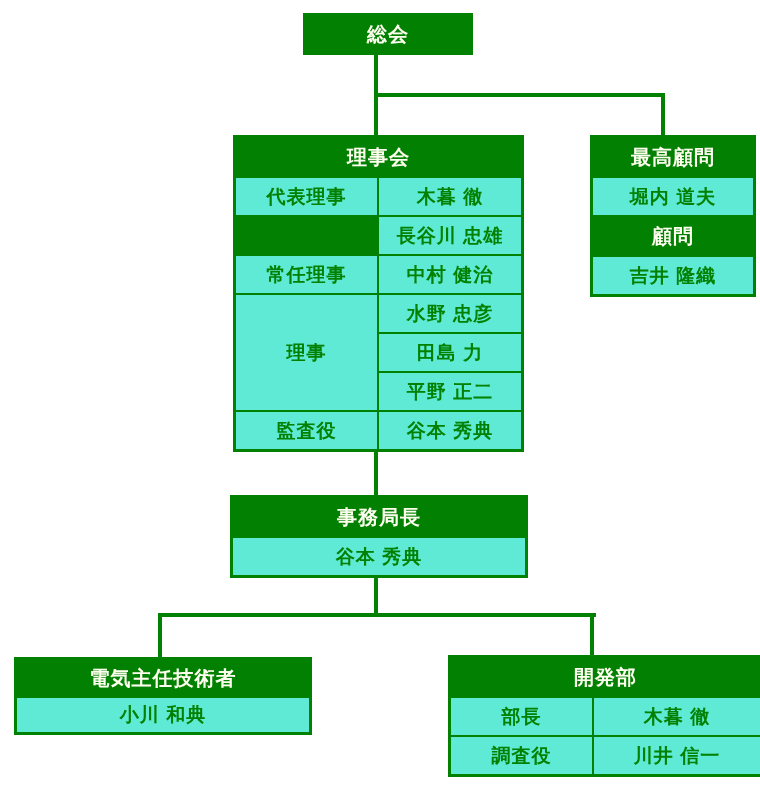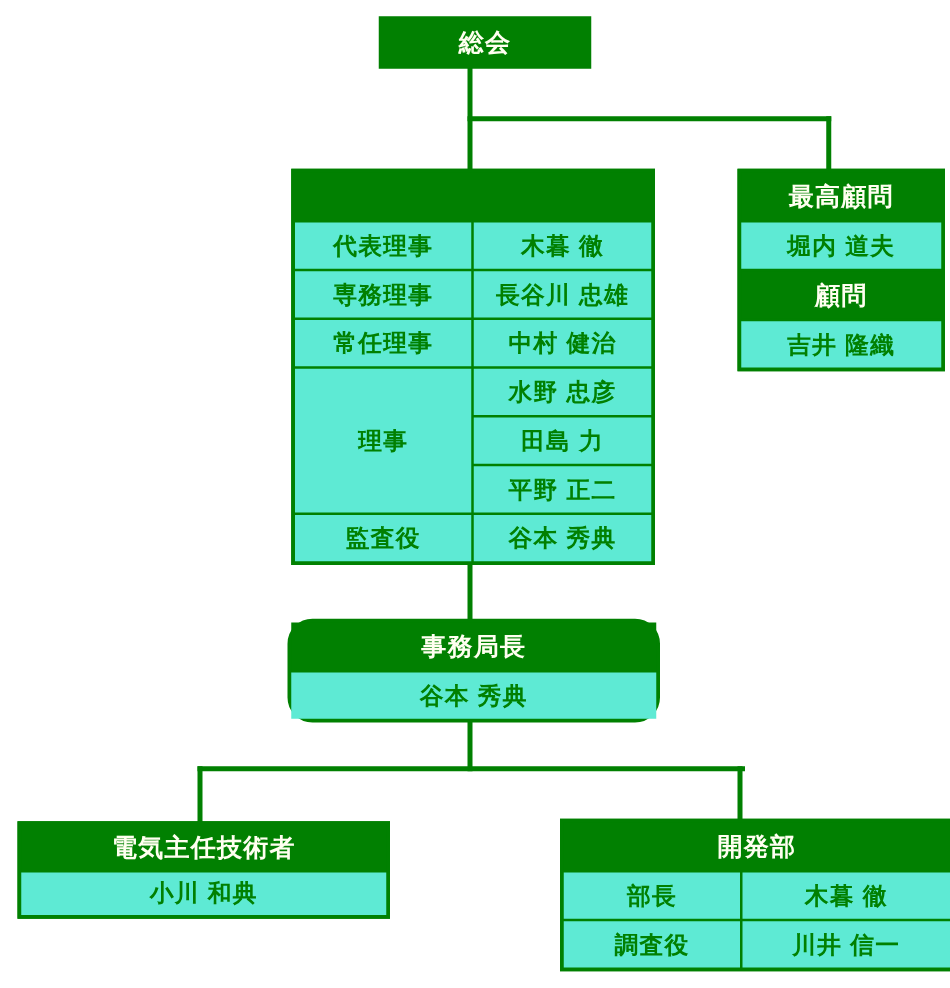--- a/index.html
+++ b/index.html
@@ -59,21 +59,21 @@
   }
   
   .riji      { left: 233px; top: 135px; width: 285px;
                grid-template-columns: 141px 1fr;
                grid-template-rows: 38px repeat(7, 37px); }
   .advisors  { left: 590px; top: 135px; width: 160px;
                grid-template-columns: 1fr;
                grid-template-rows: 38px 37px 38px 37px; }
   .jimu      { left: 230px; top: 495px; width: 292px;
                grid-template-columns: 1fr;
-               grid-template-rows: 38px 37px; border-radius: 20px; }
+               grid-template-rows: 38px 37px; }
   .denki     { left: 14px;  top: 657px; width: 292px;
                grid-template-columns: 1fr;
                grid-template-rows: 36px 34px; }
   .kaihatsu  { left: 448px; top: 655px; width: 309px;
                grid-template-columns: 141px 1fr;
                grid-template-rows: 38px 37px 37px; }
   .soukai    { left: 303px; top: 13px; width: 170px; height: 42px; }
 </style>
 </head>
 <body>
@@ -87,25 +87,25 @@
   <div class="line" style="left:374px; top:576px; width:4px;   height:41px;"></div>
   <div class="line" style="left:158px; top:613px; width:438px; height:4px;"></div>
   <div class="line" style="left:158px; top:613px; width:4px;   height:47px;"></div>
   <div class="line" style="left:590px; top:613px; width:4px;   height:45px;"></div>
 
   <div class="box-single soukai">
     <span>総会</span>
   </div>
 
   <div class="tbl riji">
+    <div class="hdr" style="grid-column:1/3; grid-row:1;">理事会</div>
 
     <div class="cell" style="grid-column:1; grid-row:2;">代表理事</div>
     <div class="cell" style="grid-column:2; grid-row:2;">木暮 徹</div>
 
-    <div class="cell" style="grid-column:1; grid-row:3;">専務理事</div>
     <div class="cell" style="grid-column:2; grid-row:3;">長谷川 忠雄</div>
 
     <div class="cell" style="grid-column:1; grid-row:4;">常任理事</div>
     <div class="cell" style="grid-column:2; grid-row:4;">中村 健治</div>
 
     <div class="cell" style="grid-column:1; grid-row:5/8;">理事</div>
     <div class="cell" style="grid-column:2; grid-row:5;">水野 忠彦</div>
     <div class="cell" style="grid-column:2; grid-row:6;">田島 力</div>
     <div class="cell" style="grid-column:2; grid-row:7;">平野 正二</div>
 

